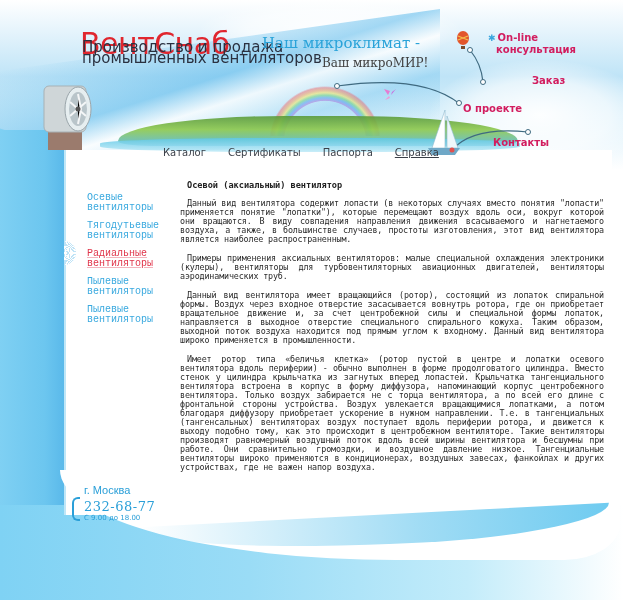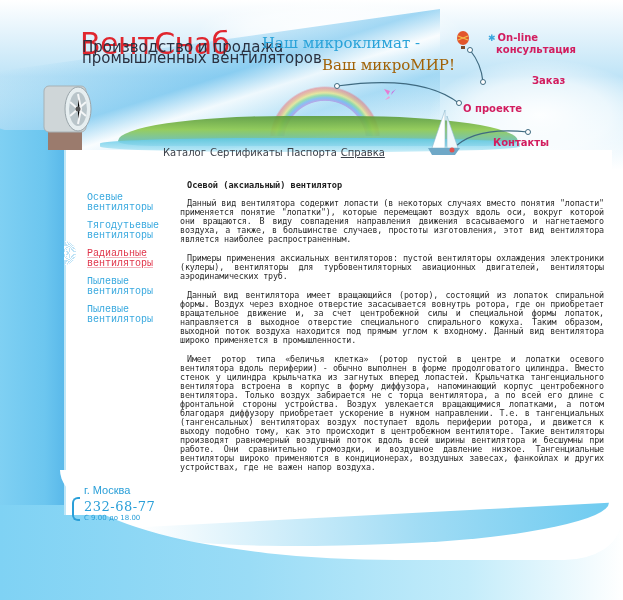--- a/index.html
+++ b/index.html
@@ -61,21 +61,21 @@
     position: absolute; left: 82px; top: 42px;
     font-family: "DejaVu Sans", sans-serif; font-size: 15px; font-weight: normal;
     color: #2a3140; line-height: 11px;
   }
   .slogan1 {
     position: absolute; left: 262px; top: 34px;
     font-family: "DejaVu Serif", serif; font-size: 15px; color: #2aa3d9;
   }
   .slogan2 {
     position: absolute; left: 322px; top: 56px;
-    font-family: "DejaVu Serif", serif; font-size: 15px; color: #a16207;
+    font-family: "DejaVu Serif", serif; font-size: 12px; color: #404040;
   }
 
   
   .fan {
     position: absolute; left: 40px; top: 82px; width: 58px; height: 70px;
   }
 
   
   .island {
     position: absolute; left: 118px; top: 116px; width: 400px; height: 30px;
@@ -101,21 +101,21 @@
   .rnav-online { left: 488px; top: 32px; }
   .rnav-online .star { color: #3aa6de; font-size: 9px; margin-right: 2px; }
   .rnav-online .l2 { display: block; padding-left: 8px; }
   .rnav-order { left: 492px; top: 75px; margin-left: 40px; }
   .rnav-about { left: 463px; top: 103px; }
   .rnav-contacts { left: 485px; top: 137px; margin-left: 8px; }
 
   .paths { position: absolute; left: 0; top: 0; width: 623px; height: 170px; pointer-events: none; }
 
   
-  .topnav { position: absolute; left: 163px; top: 147px; display: flex; gap: 4px; }
+  .topnav { position: absolute; left: 163px; top: 147px; display: flex; gap: 22px; }
   .topnav a { font-family: "DejaVu Sans", sans-serif; font-size: 10px; color: #3a3f48; text-decoration: none; }
   .topnav a.active { text-decoration: underline; }
 
   
   .lmenu { position: absolute; left: 87px; top: 193px; width: 90px; }
   .lmenu a {
     display: block; font-family: Liberation Mono, monospace; font-size: 10px; line-height: 9.5px;
     color: #39a9df; text-decoration: none; margin-bottom: 9px;
   }
   .lmenu a.active { color: #e0344a; text-decoration: underline; text-decoration-color: #f3b3bc; }
@@ -256,21 +256,21 @@
   </a>
   <a href="#">
     <span>Пылевые</span><br>
     <span>вентиляторы</span>
   </a>
 </nav>
 
 <main class="article">
   <h2>Осевой (аксиальный) вентилятор</h2>
   <p>Данный вид вентилятора содержит лопасти (в некоторых случаях вместо понятия "лопасти" применяется понятие "лопатки"), которые перемещают воздух вдоль оси, вокруг которой они вращаются. В виду совпадения направления движения всасываемого и нагнетаемого воздуха, а также, в большинстве случаев, простоты изготовления, этот вид вентилятора является наиболее распространенным.</p>
-  <p>Примеры применения аксиальных вентиляторов: пустой вентиляторы охлаждения электроники (кулеры), вентиляторы для турбовентиляторных авиационных двигателей, вентиляторы аэродинамических труб.</p>
+  <p>Примеры применения аксиальных вентиляторов: малые специальной охлаждения электроники (кулеры), вентиляторы для турбовентиляторных авиационных двигателей, вентиляторы аэродинамических труб.</p>
 
   <p>Данный вид вентилятора имеет вращающийся (ротор), состоящий из лопаток спиральной формы. Воздух через входное отверстие засасывается вовнутрь ротора, где он приобретает вращательное движение и, за счет центробежной силы и специальной формы лопаток, направляется в выходное отверстие специального спирального кожуха. Таким образом, выходной поток воздуха находится под прямым углом к входному. Данный вид вентилятора широко применяется в промышленности.</p>
 
   <p>Имеет ротор типа «беличья клетка» (ротор пустой в центре и лопатки осевого вентилятора вдоль периферии) - обычно выполнен в форме продолговатого цилиндра. Вместо стенок у цилиндра крыльчатка из загнутых вперед лопастей. Крыльчатка тангенциального вентилятора встроена в корпус в форму диффузора, напоминающий корпус центробежного вентилятора. Только воздух забирается не с торца вентилятора, а по всей его длине с фронтальной стороны устройства. Воздух увлекается вращающимися лопатками, а потом благодаря диффузору приобретает ускорение в нужном направлении. Т.е. в тангенциальных (тангенсальных) вентиляторах воздух поступает вдоль периферии ротора, и движется к выходу подобно тому, как это происходит в центробежном вентиляторе. Такие вентиляторы производят равномерный воздушный поток вдоль всей ширины вентилятора и бесшумны при работе. Они сравнительно громоздки, и воздушное давление низкое. Тангенциальные вентиляторы широко применяются в кондиционерах, воздушных завесах, фанкойлах и других устройствах, где не важен напор воздуха.</p>
 </main>
 
 <div class="city">г. Москва</div>
 <div class="phone-icon"></div>
 <div class="phone">232-68-77</div>
 <div class="hours">С 9.00 до 18.00</div>

